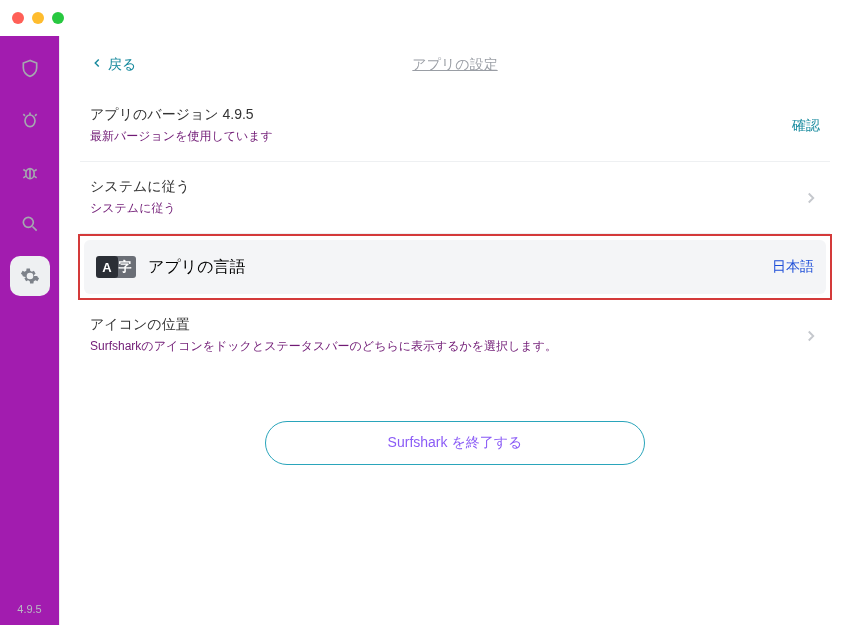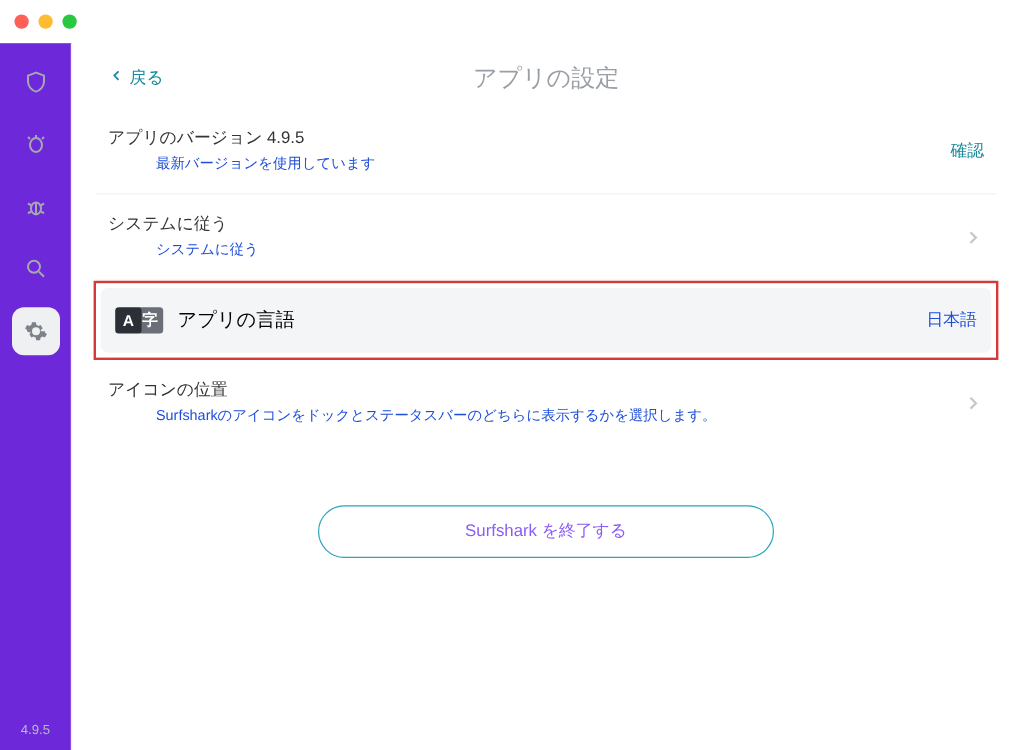--- a/index.html
+++ b/index.html
@@ -30,21 +30,21 @@
     }
     .traffic-close { background: #ff5f57; }
     .traffic-min { background: #febc2e; }
     .traffic-max { background: #28c840; }
     .app-body {
       display: flex;
       height: calc(100% - 36px);
     }
     .sidebar {
       width: 60px;
-      background: #6d28d9;
+      background: #a21caf;
       border-right: 1px solid #eee;
       display: flex;
       flex-direction: column;
       align-items: center;
       padding-top: 12px;
       position: relative;
     }
     .sidebar-item {
       width: 40px;
       height: 40px;
@@ -82,42 +82,42 @@
       align-items: flex-start;
       gap: 4px;
       color: #178a9e;
       font-size: 14px;
       cursor: pointer;
     }
     .header-title {
       position: absolute;
       left: 50%;
       transform: translateX(-50%);
-      font-size: 20px;
+      font-size: 14px;
       color: #9a9ea5;
+      text-decoration: underline;
     }
     .settings-row {
       padding: 16px 10px;
       border-bottom: 1px solid #eef0f2;
       display: flex;
       align-items: center;
       justify-content: space-between;
     }
     .settings-row:last-of-type {
       border-bottom: none;
     }
     .row-text .row-title {
       font-size: 14px;
       color: #333;
     }
     .row-text .row-sub {
       font-size: 12px;
-      color: #1d4ed8;
+      color: #701a75;
       margin-top: 4px;
-      margin-left: 40px;
     }
     .row-action-link {
       color: #178a9e;
       font-size: 14px;
       cursor: pointer;
     }
     .toggle {
       width: 40px;
       height: 22px;
       background: #c5c8cd;

